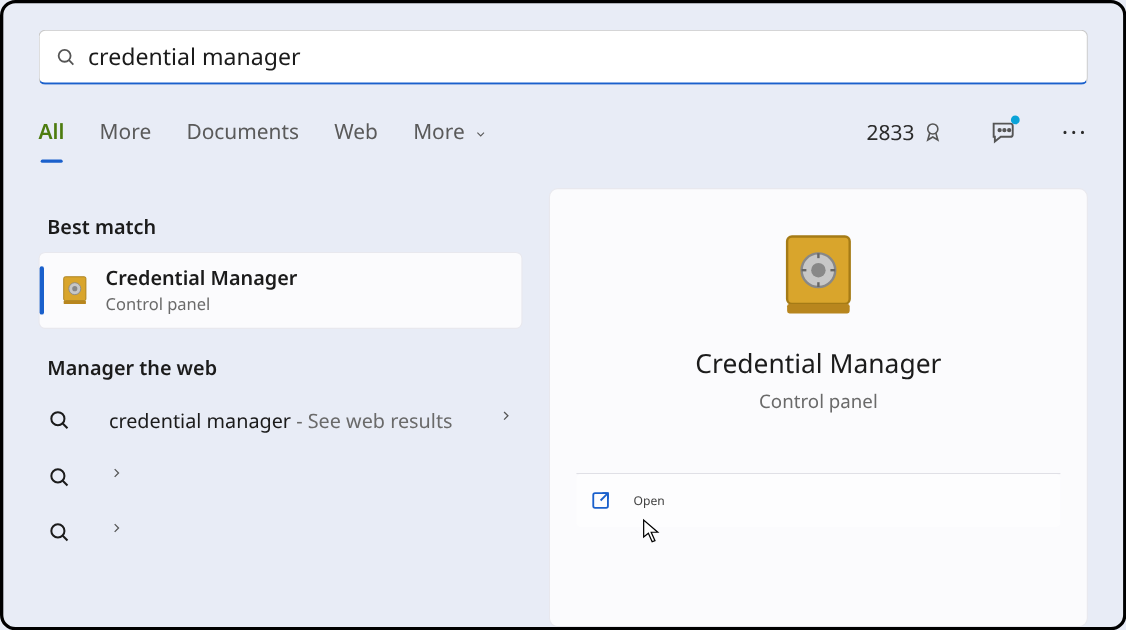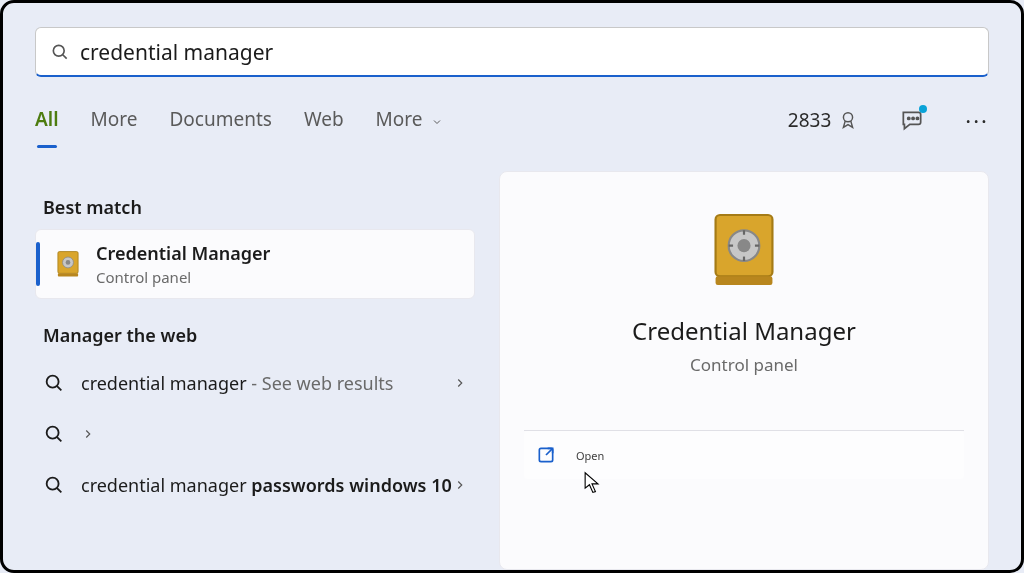--- a/index.html
+++ b/index.html
@@ -93,25 +93,26 @@
     position: absolute; left: 0; top: 12px; bottom: 12px;
     width: 4px; background: #1a60cc; border-radius: 2px;
   }
   .bm-icon { width: 28px; height: 28px; margin: 0 14px 0 10px; flex-shrink:0; }
   .bm-text .bm-title { font-size: 18px; font-weight: 600; }
   .bm-text .bm-sub { font-size: 15px; color: #6a6a6a; margin-top: 2px; }
 
   
   .web-item {
     display: flex;
-    align-items: center;
+    align-items: flex-start;
     padding: 14px 8px;
     color: #1b1b1b;
     font-size: 18px;
     cursor: pointer;
+    gap: 18px;
   }
   .web-item .si { width:22px; height:22px; margin-right: 16px; flex-shrink:0; }
   .web-item .label { flex:1; line-height:1.35; }
   .web-item .label .suffix { color:#6a6a6a; }
   .web-item .label b { font-weight:600; }
   .web-item .chev-r { width:14px; height:14px; flex-shrink:0; }
 
   
   .preview-pane {
     background: #fbfbfd;
@@ -238,23 +239,20 @@
       <svg class="chev-r" viewBox="0 0 24 24" fill="none" stroke="#555" stroke-width="2">
           <polyline points="9 6 15 12 9 18"></polyline>
         </svg>
     </div>
 
     <div class="web-item">
       <svg class="si" viewBox="0 0 24 24" fill="none" stroke="#1b1b1b" stroke-width="2">
           <circle cx="10.5" cy="10.5" r="6.5"></circle>
           <line x1="20" y1="20" x2="15.3" y2="15.3"></line>
         </svg>
-      <span class="label">
-        <span>credential manager </span><b>passwords windows 10</b><span class="suffix"></span>
-      </span>
       <svg class="chev-r" viewBox="0 0 24 24" fill="none" stroke="#555" stroke-width="2">
           <polyline points="9 6 15 12 9 18"></polyline>
         </svg>
     </div>
   </div>
 
   <div class="right-col">
     <div class="preview-pane">
       <svg class="big-icon" viewBox="0 0 32 36">
         <rect x="3" y="2" width="26" height="28" rx="2" fill="#d9a52c" stroke="#a57b16" stroke-width="1"></rect>

